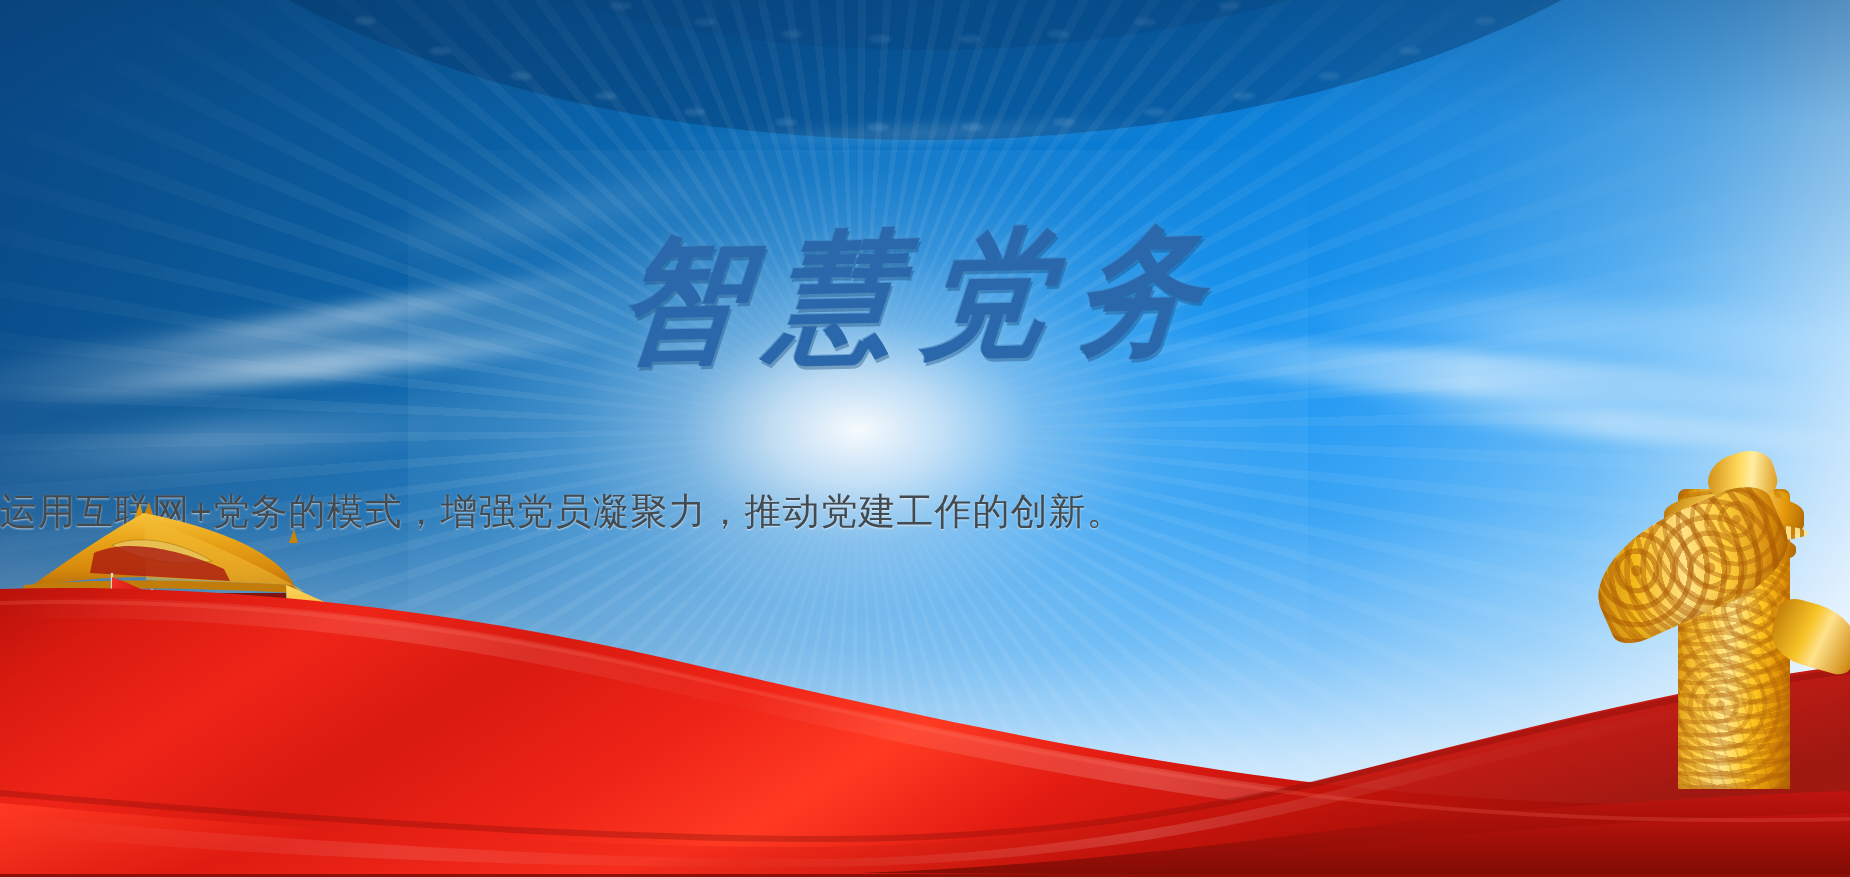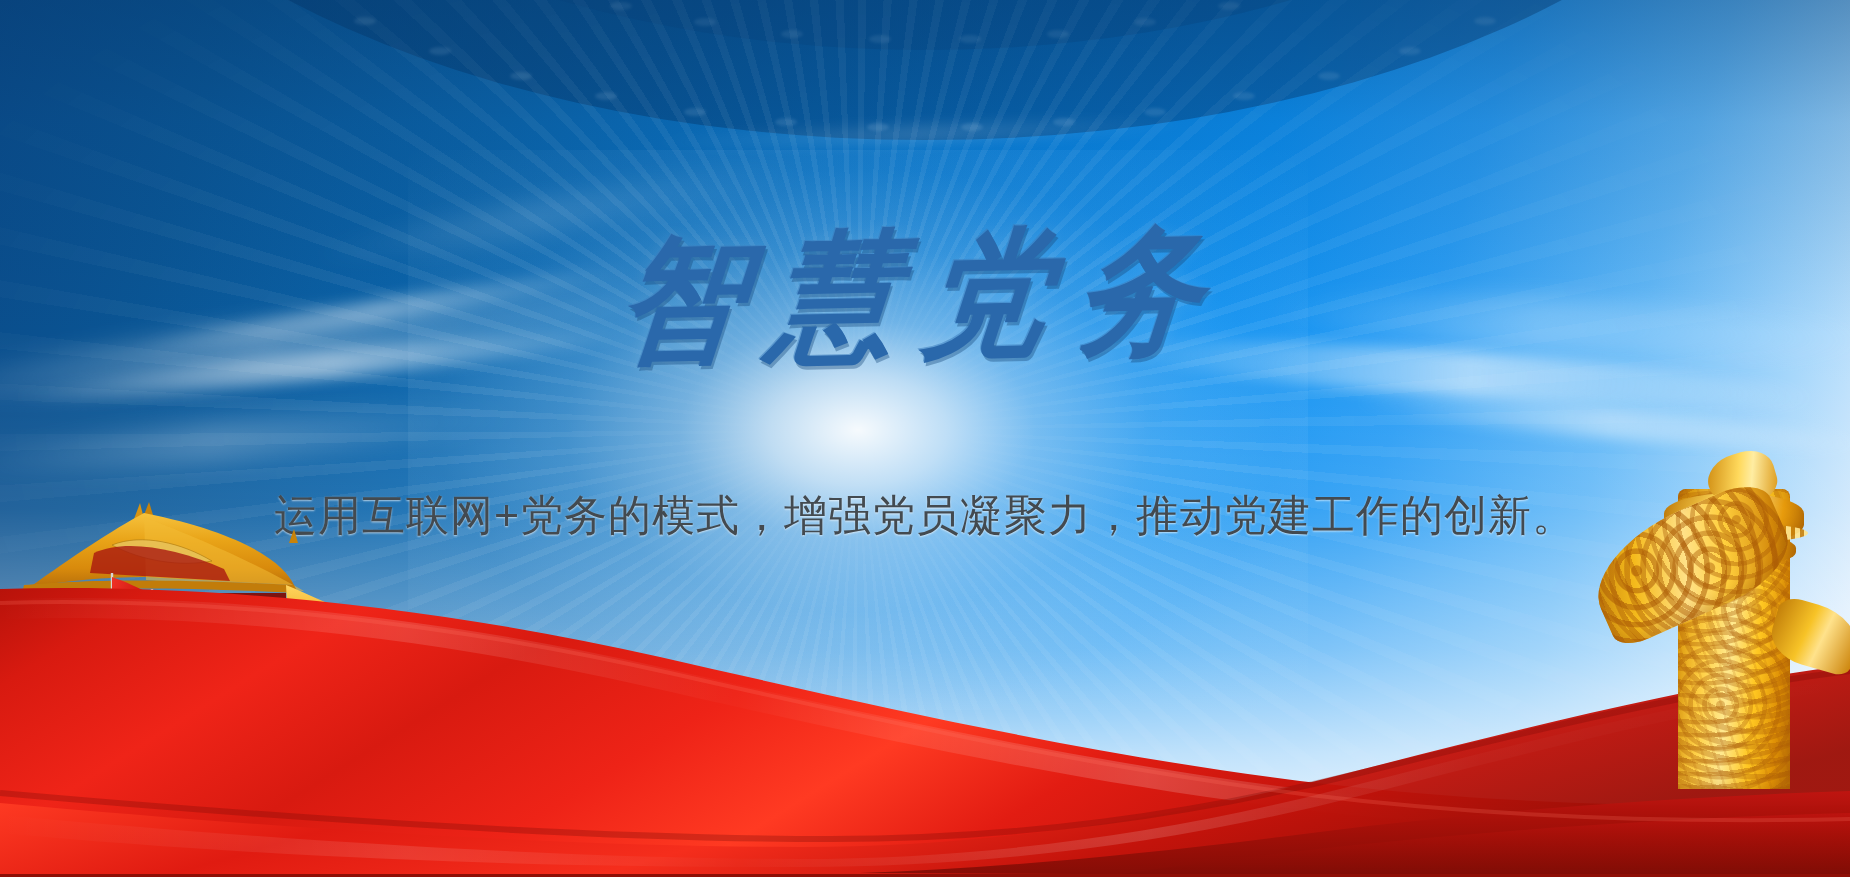--- a/index.html
+++ b/index.html
@@ -130,23 +130,22 @@
       2px 3px 0 rgba(20,70,120,.38),
       -1px -1px 0 rgba(60,125,190,.55),
       0 0 16px rgba(255,255,255,.10);
     transform:skewX(-7deg) rotate(-1.1deg) scaleY(1.12);
   }
 
   .subtitle{
     position:absolute;
     left:0; right:0;
     top:490px;
-    text-align:center;
     font-family:"Liberation Sans","DejaVu Sans",sans-serif;
-    font-size:43px;
+    font-size:37px;
     line-height:1.2;
     color:#434a50;
     letter-spacing:1px;
     text-shadow:0 1px 2px rgba(255,255,255,.65);
     pointer-events:none;
   }
 
   
   .huabiao{
     position:absolute;

